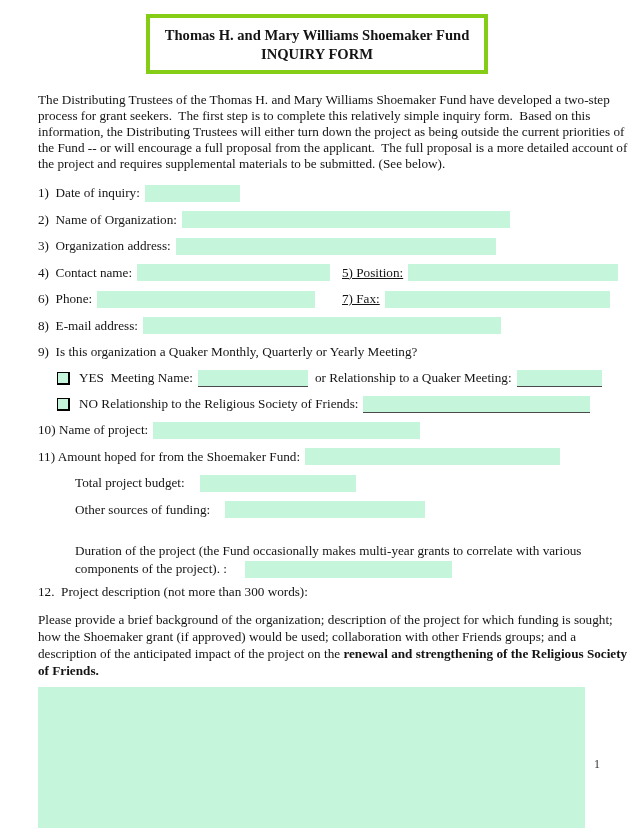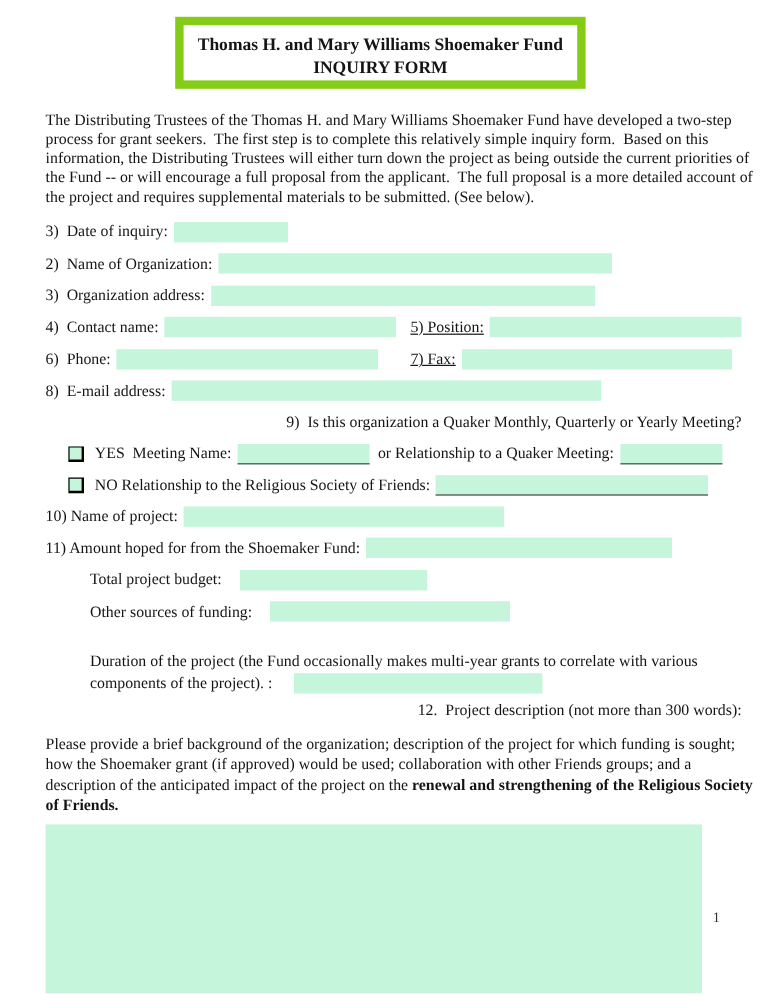--- a/index.html
+++ b/index.html
@@ -3,30 +3,30 @@
 <meta charset="utf-8">
 <style>
   html,body{margin:0;padding:0;background:#fff;}
   .page{
     position:relative;width:640px;height:828px;background:#ffffff;
     font-family:"Liberation Serif", serif;font-size:13.2px;color:#141414;
     overflow:hidden;box-sizing:border-box;padding:14px 22px 0 38px;
   }
   .titlebox{
     box-sizing:border-box;width:342px;height:60px;margin-left:108px;
-    border:7px solid #84cc16;text-align:center;padding-top:8px;
+    border:4px solid #84cc16;text-align:center;padding-top:8px;
     font-weight:bold;font-size:14.6px;line-height:19px;
   }
   .intro{margin-top:18px;width:566px;line-height:16px;}
   .line{white-space:pre;}
   .lbl{white-space:pre;}
   .b{font-weight:bold;}
   .rows{margin-top:8px;}
   .row{display:flex;align-items:center;height:26.5px;}
-  .row.h26{height:26px;justify-content:flex-end;}
+  .row.h26{height:26px;}
   .gf{display:inline-block;height:17px;background:#c5f5db;flex:none;}
   .gf.grow{flex:1;}
   .gf.ul{height:16px;border-bottom:1px solid #4a4a4a;}
   .ml{margin-left:5px;}
   .twocol{display:flex;width:100%;}
   .col-l{width:304px;display:flex;align-items:center;}
   .col-r{flex:1;display:flex;align-items:center;text-decoration:underline;}
   .cb{
     box-sizing:border-box;width:13px;height:13px;background:#c5f5db;flex:none;
     border:1px solid #000;border-right-width:2px;border-bottom-width:2px;
@@ -54,21 +54,21 @@
     <div class="line">The Distributing Trustees of the Thomas H. and Mary Williams Shoemaker Fund have developed a two-step</div>
     <div class="line">process for grant seekers.  The first step is to complete this relatively simple inquiry form.  Based on this</div>
     <div class="line">information, the Distributing Trustees will either turn down the project as being outside the current priorities of</div>
     <div class="line">the Fund -- or will encourage a full proposal from the applicant.  The full proposal is a more detailed account of</div>
     <div class="line">the project and requires supplemental materials to be submitted. (See below).</div>
   </div>
 
   <div class="rows">
 
     <div class="row">
-      <span class="lbl">3)  Date of inquiry:</span>
+      <span class="lbl">1)  Date of inquiry:</span>
       <span class="gf ml" style="width: 95px; background: rgb(197, 245, 219);"></span>
     </div>
 
     <div class="row">
       <span class="lbl">2)  Name of Organization:</span>
       <span class="gf ml" style="width: 328px; background: rgb(197, 245, 219);"></span>
     </div>
 
     <div class="row">
       <span class="lbl">3)  Organization address:</span>

